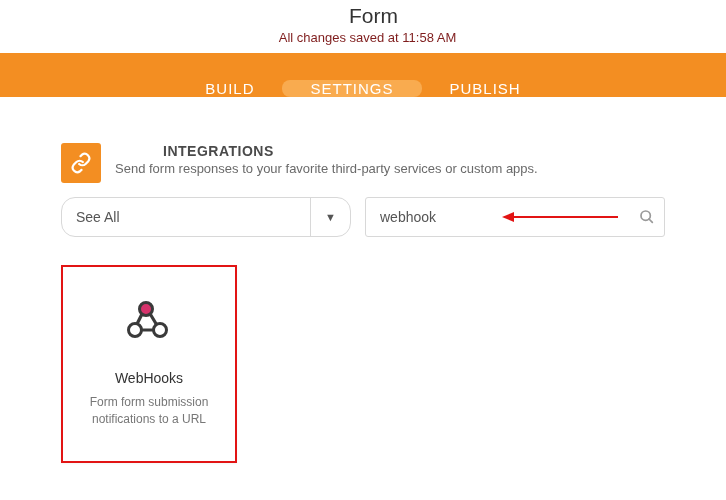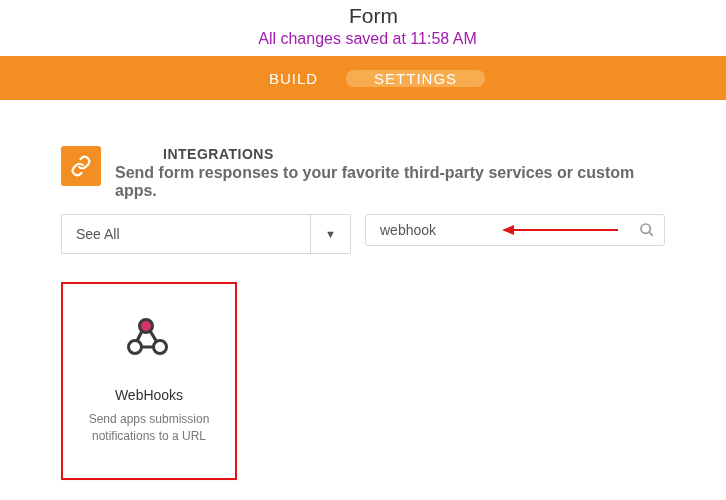--- a/index.html
+++ b/index.html
@@ -14,30 +14,30 @@
     text-align: center;
     padding: 4px 0 8px 0;
   }
   .page-title {
     font-size: 21px;
     color: #333;
     font-weight: 400;
     padding-left: 21px;
   }
   .save-status {
-    font-size: 16px;
-    color: #a21caf;
+    font-size: 13px;
+    color: #7f1d1d;
     margin-top: 2px;
     margin-left: 9px;
   }
   .tabbar {
     background: #f38e22;
     display: flex;
     justify-content: center;
-    align-items: center;
+    align-items: flex-end;
     height: 44px;
   }
   .tab {
     color: #fff;
     font-size: 15px;
     letter-spacing: 1px;
     padding: 0 28px;
     display: flex;
     align-items: center;
     cursor: pointer;
@@ -73,35 +73,34 @@
   }
   .icon-box svg { width: 22px; height: 22px; }
   .section-title {
     font-size: 14px;
     font-weight: 700;
     letter-spacing: 0.5px;
     color: #4a4a4a;
     margin-left: 48px;
   }
   .section-sub {
-    font-size: 16px;
+    font-size: 13px;
     color: #6a6a6a;
     margin-top: 2px;
-    font-weight: bold;
   }
   .controls-row {
     display: flex;
     gap: 14px;
     margin-bottom: 28px;
   }
   .dropdown {
     flex: 0 0 290px;
     display: flex;
     border: 1px solid #d8d8d8;
-    border-radius: 1px;
+    border-radius: 14px;
     height: 40px;
     background: #fff;
     cursor: pointer;
   }
   .dropdown-label {
     flex: 1;
     padding: 0 14px;
     display: flex;
     align-items: center;
     font-size: 14px;
@@ -114,21 +113,21 @@
     align-items: center;
     justify-content: center;
     color: #555;
     font-size: 11px;
   }
   .search-wrap {
     flex: 1;
     position: relative;
     border: 1px solid #d8d8d8;
     border-radius: 3px;
-    height: 32px;
+    height: 40px;
     background: #fff;
     display: flex;
     align-items: center;
   }
   .search-input {
     flex: 1;
     border: none;
     outline: none;
     padding: 0 14px;
     font-size: 14px;
@@ -182,20 +181,21 @@
 <body>
 
 <div class="header">
   <div class="page-title">Form</div>
   <div class="save-status">All changes saved at 11:58 AM</div>
 </div>
 
 <div class="tabbar">
   <div class="tab">BUILD</div>
   <div class="tab active">SETTINGS</div>
+  <div class="tab">PUBLISH</div>
 </div>
 
 <div class="content">
   <div class="panel">
 
     <div class="section-head">
       <div class="icon-box">
         <svg viewBox="0 0 24 24" fill="none" stroke="#fff" stroke-width="2.4" stroke-linecap="round">
           <path d="M10 13a5 5 0 0 0 7 0l3-3a5 5 0 0 0-7-7l-1.5 1.5"></path>
           <path d="M14 11a5 5 0 0 0-7 0l-3 3a5 5 0 0 0 7 7l1.5-1.5"></path>
@@ -234,17 +234,17 @@
             <path d="M18 10 L10 26"></path>
             <path d="M23 12 L32 27"></path>
             <path d="M13 30 L30 30"></path>
           </g>
           <circle cx="20" cy="9" r="6.5" fill="#d6336c" stroke="#3a3a3a" stroke-width="3"></circle>
           <circle cx="9" cy="30" r="6.5" fill="#fff" stroke="#3a3a3a" stroke-width="3"></circle>
           <circle cx="34" cy="30" r="6.5" fill="#fff" stroke="#3a3a3a" stroke-width="3"></circle>
         </svg>
       </div>
       <div class="card-title">WebHooks</div>
-      <div class="card-desc">Send apps submission notifications to a URL</div>
+      <div class="card-desc">Form form submission notifications to a URL</div>
     </div>
 
   </div>
 </div>
 
 </body></html>

